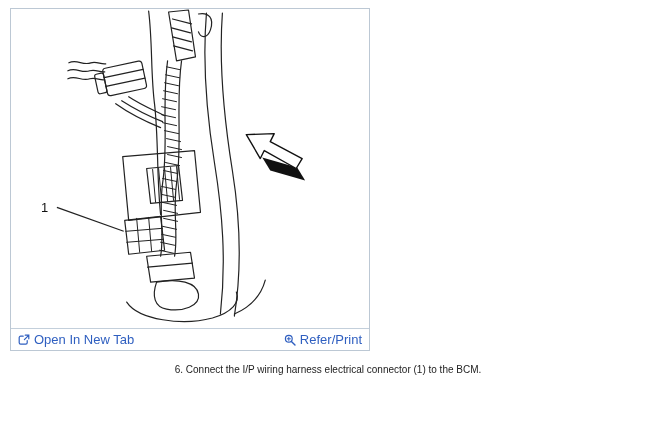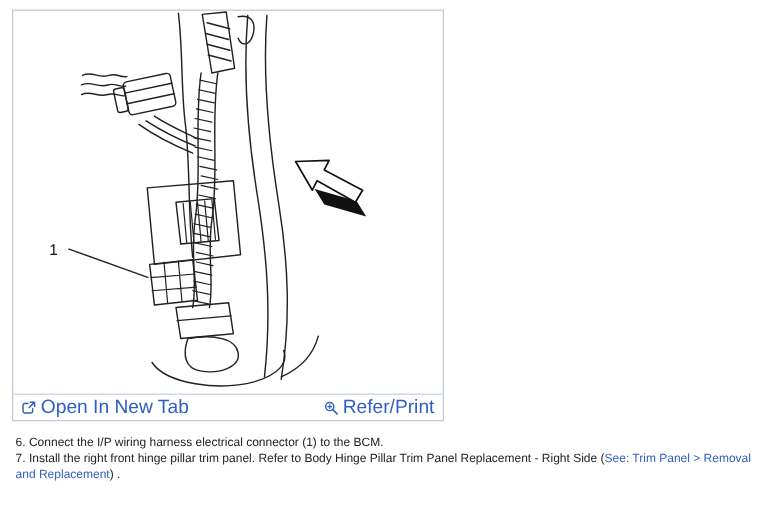--- a/index.html
+++ b/index.html
@@ -22,29 +22,29 @@
   .figure-canvas{flex:1 1 auto;position:relative;overflow:hidden;}
   .figure-canvas svg{display:block;width:100%;height:100%;}
   .figure-toolbar{
     flex:0 0 21px;
     border-top:1px solid #c3cfdb;
     display:flex;align-items:center;justify-content:space-between;
     padding:0 7px;
   }
   .tb-link{
     display:flex;align-items:center;gap:4px;
-    color:#2f5fc0;font-size:16px;line-height:1;
+    color:#2f5fc0;font-size:13px;line-height:1;
     text-decoration:none;cursor:pointer;white-space:nowrap;
   }
   .tb-icon{display:inline-flex;width:12px;height:12px;color:#2f5fc0;}
   .instructions{
     position:absolute;left:13px;top:363px;width:630px;
     font-size:10px;line-height:13px;color:#222222;
   }
-  .instr{margin:0;}
+  .instr{margin:0;text-align:center;}
   .doc-link{color:#2f5fc0;text-decoration:none;cursor:pointer;}
   .callout-text{font-family:"Liberation Sans",sans-serif;}
 </style>
 </head>
 <body>
 
 <div class="page">
 
   <div class="figure-box">
     <div class="figure-canvas">
@@ -117,18 +117,15 @@
         </span>
         <span>Refer/Print</span>
       </a>
     </div>
   </div>
 
   <div class="instructions">
     <div class="instr">
       <span>6. Connect the I/P wiring harness electrical connector (1) to the BCM.</span>
     </div>
-    <div class="instr">
-      <span>7. Install the right front hinge pillar trim panel. Refer to Body Hinge Pillar Trim Panel Replacement - Right Side (</span><a class="doc-link">See: Trim Panel &gt; Removal and Replacement</a><span>) .</span>
-    </div>
   </div>
 
 </div>
 
 </body></html>

